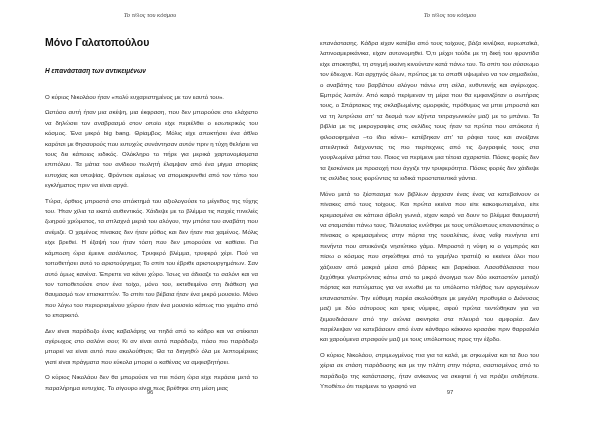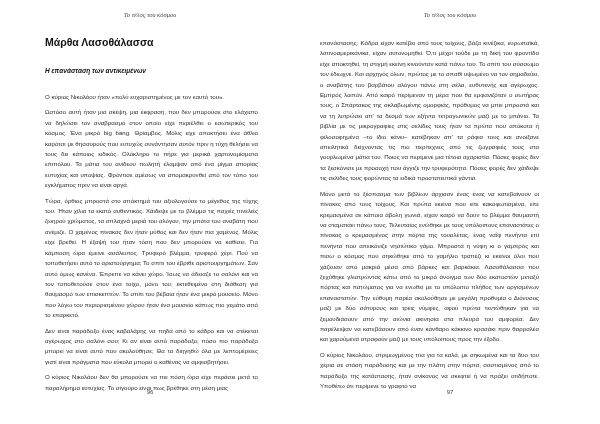--- a/index.html
+++ b/index.html
@@ -37,21 +37,21 @@
     font-size:6px; color:#444;
   }
 </style>
 </head>
 <body>
 
 <div class="spread">
 
   <div class="page left">
     <div class="running-head">Το τέλος του κόσμου</div>
-    <div class="author">Μάρθα Λασοθάλασσα</div>
+    <div class="author">Μόνο Γαλατοπούλου</div>
     <div class="story-title">Η επανάσταση των αντικειμένων</div>
     <div class="body-text">
       <p>Ο κύριος Νικολάου ήταν «πολύ ευχαριστημένος με τον εαυτό του».</p>
       <p>Ωστόσο αυτή ήταν μια σκέψη, μια έκφραση, που δεν μπορούσε στο ελάχιστο να δηλώσει τον αναβρασμό στον οποίο είχε περιέλθει ο εσωτερικός του κόσμος. Ένα μικρό big bang. Θρίαμβος. Μόλις είχε αποκτήσει ένα άθλιο καρότσι με θησαυρούς που ευτυχώς συνάντησαν αυτόν πριν η τύχη θελήσει να τους δει κάποιος ειδικός. Ολόκληρο το πήρε για μερικά χαρτονομίσματα επιπόλου. Τα μάτια του ανίδεου πωλητή έλαμψαν από ένα μίγμα απορίας ευτυχίας και υποψίας. Φρόντισε αμέσως να απομακρυνθεί από τον τόπο του εγκλήματος πριν να είναι αργά.</p>
       <p>Τώρα, όρθιος μπροστά στο απόκτημά του αξιολογούσε το μέγεθος της τύχης του. Ήταν χίλια τα εκατό αυθεντικός. Χάιδεψε με το βλέμμα τις παχιές πινελιές ζωηρού χρώματος, τα σπλαχνά μεριά του αλόγου, την μπότα του αναβάτη που ανέμιζε. Ο χαμένος πίνακας δεν ήταν μύθος και δεν ήταν πια χαμένος. Μόλις είχε βρεθεί. Η έξαψή του ήταν τόση που δεν μπορούσε να καθίσει. Για κάμποση ώρα έμεινε ασάλευτος. Τρυφερό βλέμμα, τρυφερό χέρι. Πού να τοποθετήσει αυτό το αριστούργημα; Το σπίτι του έβριθε αριστουργημάτων. Σαν αυτό όμως κανένα. Έπρεπε να κάνει χώρο. Ίσως να άδειαζε το σαλόνι και να τον τοποθετούσε στον ένα τοίχο, μόνο του, εκτεθειμένο στη διάθεση για θαυμασμό των επισκεπτών. Το σπίτι του βέβαια ήταν ένα μικρό μουσείο. Μόνο που λόγω του περιορισμένου χώρου ήταν ένα μουσείο κάπως πιο γεμάτο από το επαρκετό.</p>
       <p>Δεν είναι παράδοξο ένας καβαλάρης να πηδά από το κάδρο και να στέκεται αγέρωχος στο σαλόνι σου; Κι αν είναι αυτό παράδοξο, πόσο πιο παράδοξο μπορεί να είναι αυτό που ακολούθησε; Θα τα διηγηθώ όλα με λεπτομέρειες γιατί είναι πράγματα που εύκολα μπορεί ο καθένας να αμφισβητήσει.</p>
       <p>Ο κύριος Νικολάου δεν θα μπορούσε να πει πόση ώρα είχε περάσει μετά το παραλήρημα ευτυχίας. Το σίγουρο είναι πως βρέθηκε στη μέση μιας</p>
     </div>
     <div class="page-num">96</div>
   </div>

